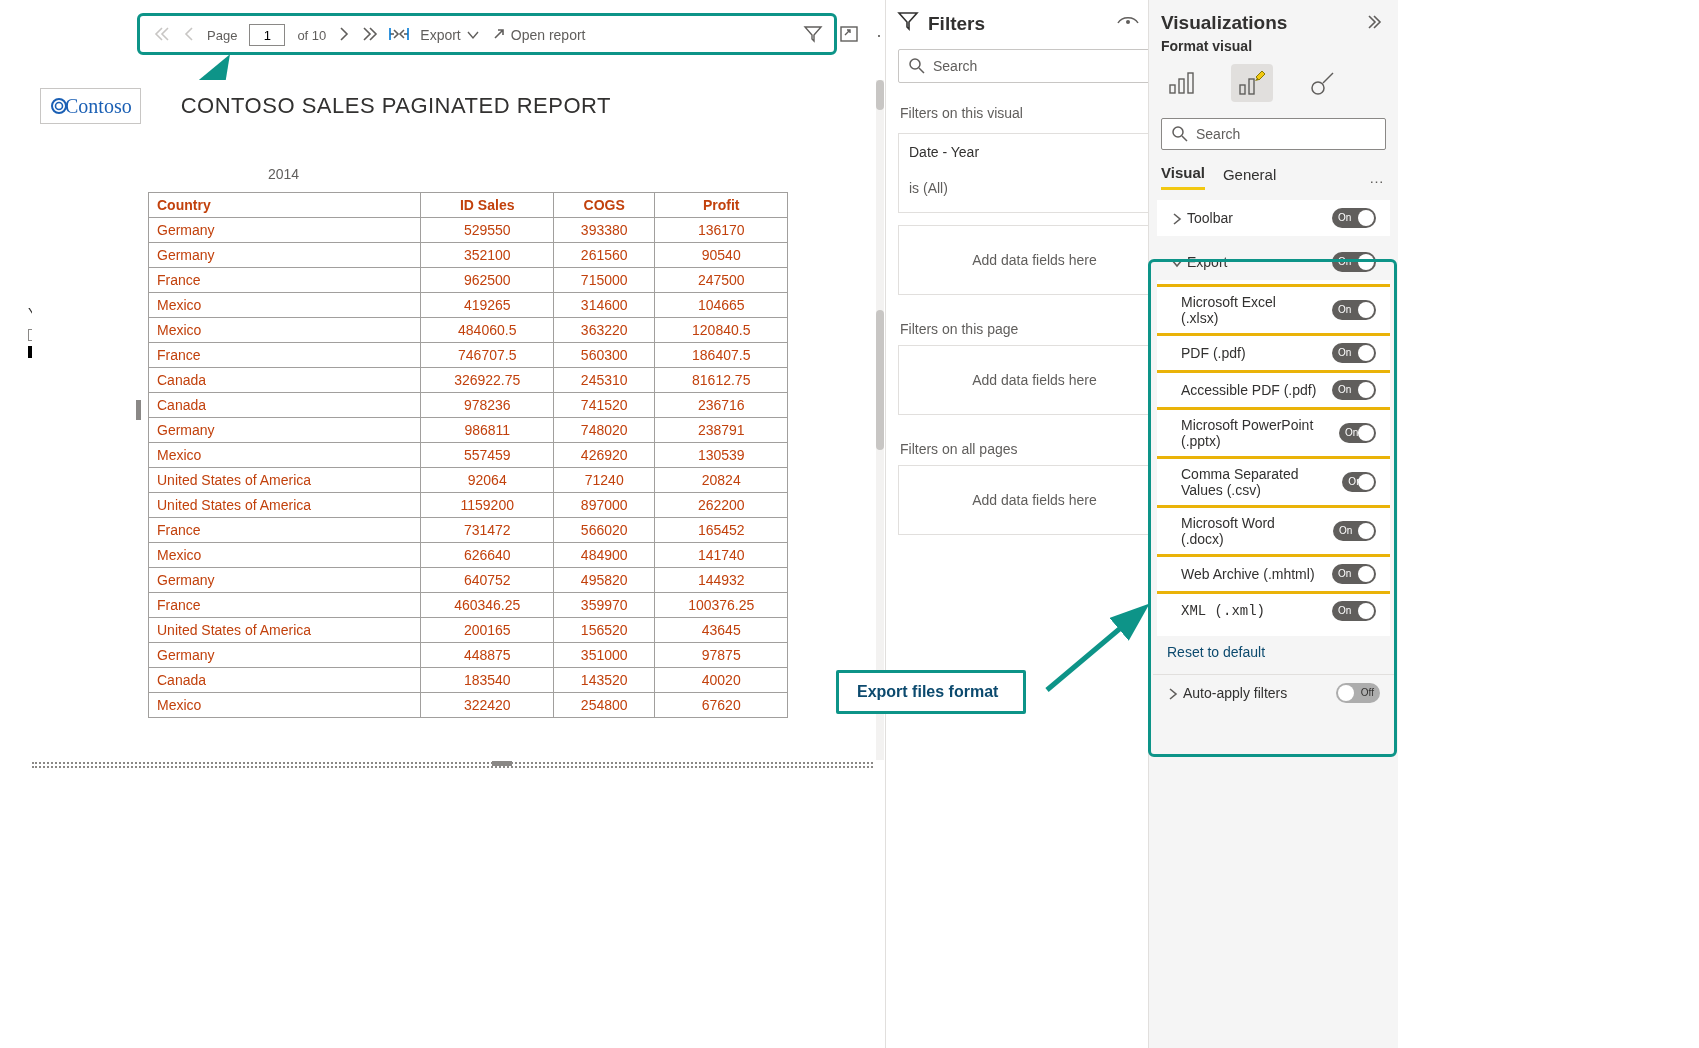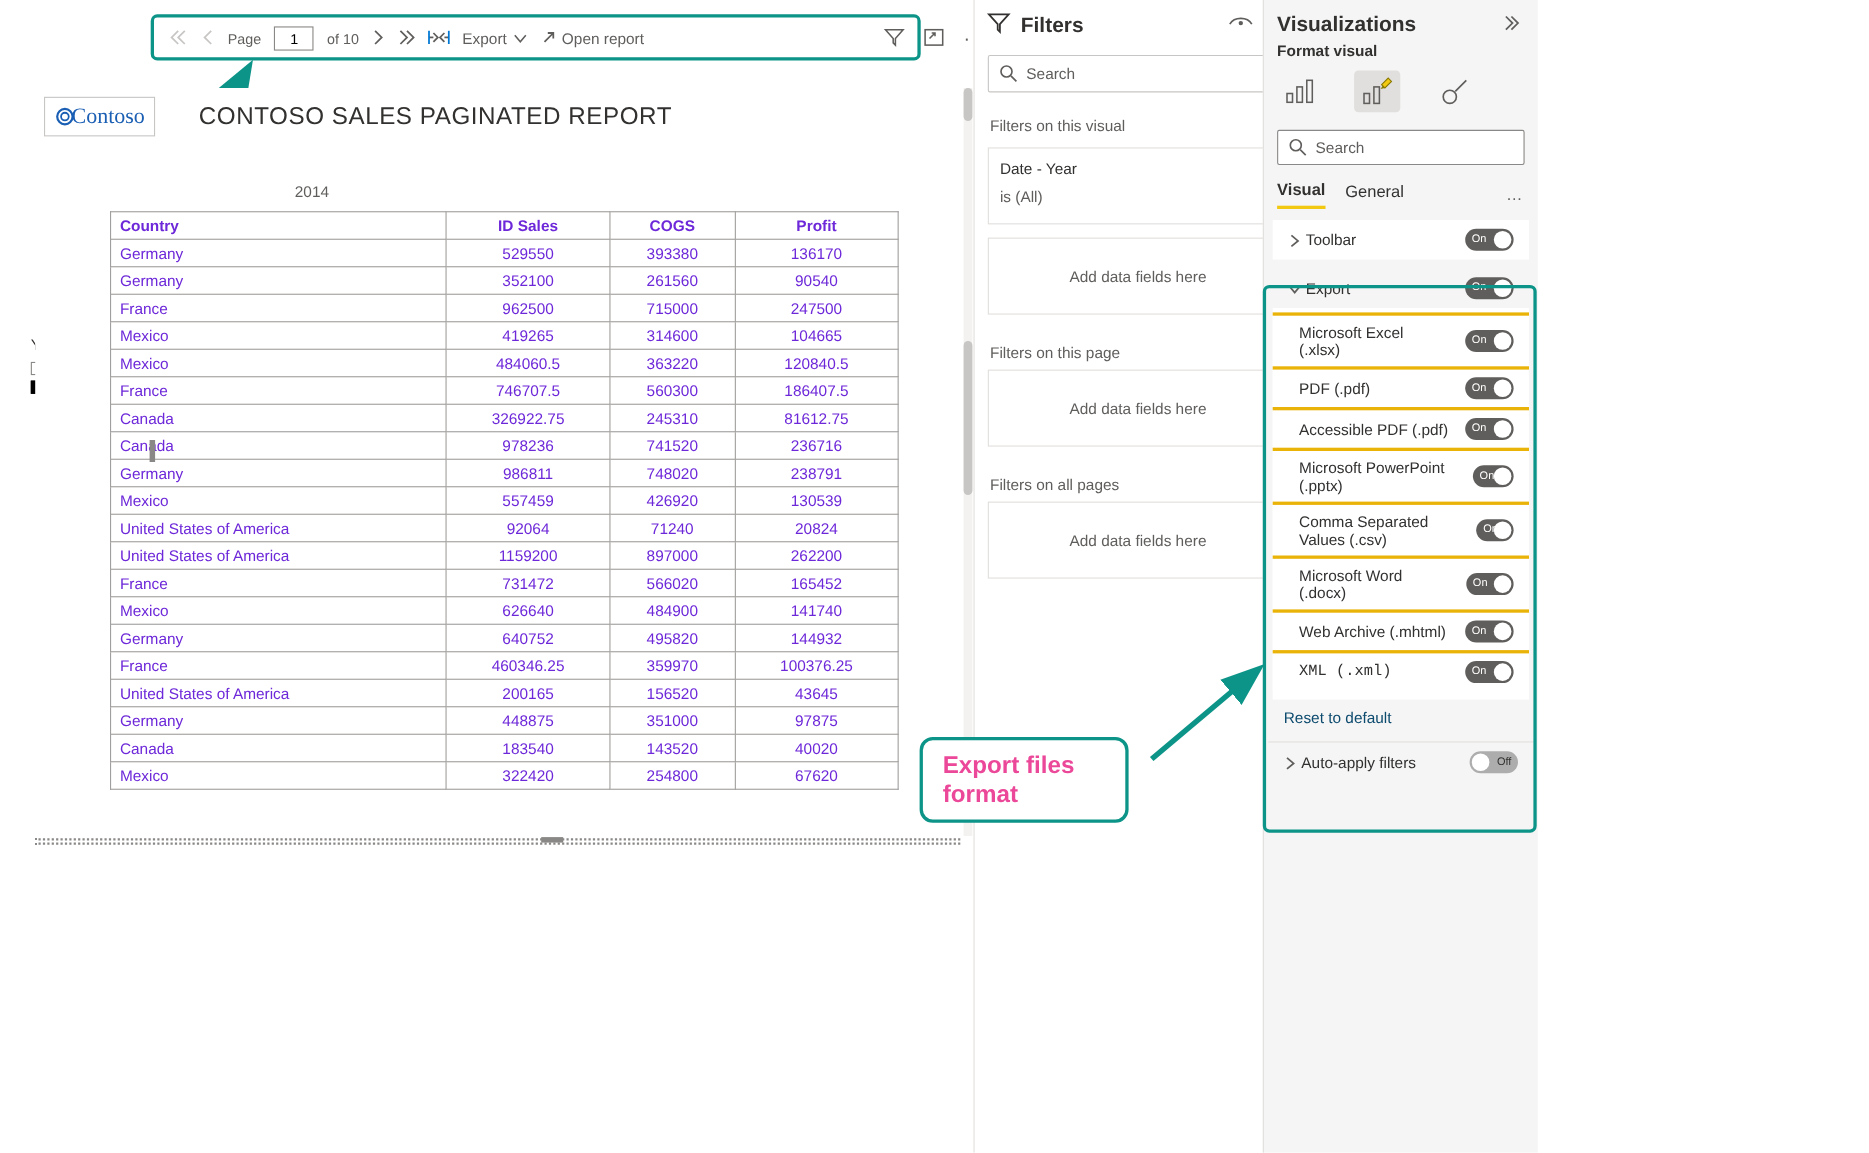--- a/index.html
+++ b/index.html
@@ -16,52 +16,52 @@
   .report-toolbar-wrap { position:absolute; left:137px; top:15px; width:735px; height:42px; }
   .report-toolbar { display:flex; align-items:center; height:40px; gap:12px; padding:0 14px 0 18px; color:#605e5c; }
   .tb-btn { display:flex; align-items:center; gap:6px; cursor:pointer; color:#605e5c; font-size:14px;}
   .tb-page-input { width:36px; height:22px; border:1px solid #8a8886; text-align:center; font-size:13px; }
   .icon { display:inline-block; }
   .tb-right { margin-left:auto; display:flex; align-items:center; gap:18px; }
   .dots { position:absolute; right:-28px; top:10px; color:#605e5c; font-size:18px; letter-spacing:2px; }
 
   
   .anno-box { position:absolute; border:3px solid #0d9488; border-radius:6px; }
-  .callout { position:absolute; background:#fff; border:3px solid #0d9488; border-radius:12px; padding:10px 18px; color:#ec4899; font-size:22px; font-weight:600; }
+  .callout { position:absolute; background:#fff; border:3px solid #0d9488; border-radius:2px; padding:10px 18px; color:#0c4a6e; font-size:16px; font-weight:600; }
   .arrow { position:absolute; pointer-events:none; }
 
   
   .report-area { position:absolute; left:32px; top:80px; width:841px; height:680px; background:#fff; }
   .report-header { display:flex; align-items:center; gap:40px; padding:8px 8px 4px 8px; }
   .logo-box { border:1px solid #c8c6c4; padding:3px 8px; display:flex; align-items:center; height:36px; }
   .logo-text { font-family: Georgia, serif; font-size:20px; color:#1a5fb4; }
   .report-title { font-size:22px; color:#323130; letter-spacing:0.5px; }
   .report-year { margin:38px 0 10px 236px; font-size:14px; color:#605e5c; }
 
-  .tbl { border-collapse:collapse; width:717px; margin-left:68px; font-size:14px; color:#6d28d9; }
+  .tbl { border-collapse:collapse; width:640px; margin-left:116px; font-size:14px; color:#c2410c; }
   .tbl th, .tbl td { border:1px solid #a19f9d; padding:3px 8px; height:25px; }
   .tbl th { font-weight:700; text-align:center; background:#fff; }
   .tbl th:first-child { text-align:left; }
   .tbl td { text-align:center; }
   .tbl td:first-child { text-align:left; }
 
   
   .v-scroll { position:absolute; right:-11px; top:0; width:8px; height:100%; background:#f3f2f1; }
   .v-thumb { position:absolute; left:0; width:8px; background:#c8c6c4; border-radius:4px; }
   .h-scroll-dots { position:absolute; left:0; bottom:-8px; width:100%; height:6px; border-top:2px dotted #8a8886; border-bottom:2px dotted #8a8886; }
 
   
   .filters-pane { position:absolute; left:885px; top:0; width:298px; height:1048px; border-left:1px solid #e1dfdd; background:#fff; padding-top:12px; }
   .pane-header { display:flex; align-items:center; gap:10px; padding:0 12px 14px 12px; font-size:19px; font-weight:600; }
   .pane-header-icons { margin-left:auto; display:flex; gap:14px; color:#605e5c; }
   .search-box { margin:0 12px 14px 12px; border:1px solid #c8c6c4; border-radius:2px; display:flex; align-items:center; gap:8px; padding:8px 10px; color:#605e5c; }
   .search-ph { font-size:14px; color:#605e5c; }
   .filter-section-head { display:flex; align-items:center; justify-content:space-between; padding:8px 14px; font-size:14px; color:#605e5c; }
   .filter-card { margin:4px 12px 12px 12px; border:1px solid #e1dfdd; padding:10px 10px 16px 10px; font-size:14px; color:#323130; }
-  .filter-card .sub { color:#605e5c; margin-top:10px;}
+  .filter-card .sub { color:#605e5c; margin-top:20px;}
   .filter-slot { margin:0 12px 18px 12px; border:1px solid #e1dfdd; padding:26px 0; text-align:center; color:#605e5c; font-size:14px; }
   .ellipsis { color:#605e5c; letter-spacing:2px; }
 
   
   .viz-pane { position:absolute; left:1148px; top:0; width:250px; height:1048px; border-left:1px solid #e1dfdd; background:#f5f5f5; padding-top:12px; }
   .viz-header { display:flex; align-items:flex-end; justify-content:space-between; padding:0 12px 4px 12px; font-size:19px; font-weight:600; }
   .viz-sub { padding:0 12px 8px 12px; font-size:14px; font-weight:600; color:#323130; }
   .viz-tabs { display:flex; gap:28px; padding:2px 12px 10px 12px; align-items:center; }
   .viz-tab { width:42px; height:38px; display:flex; align-items:center; justify-content:center; border-radius:4px; }
   .viz-tab.active { background:#e1dfdd; }

